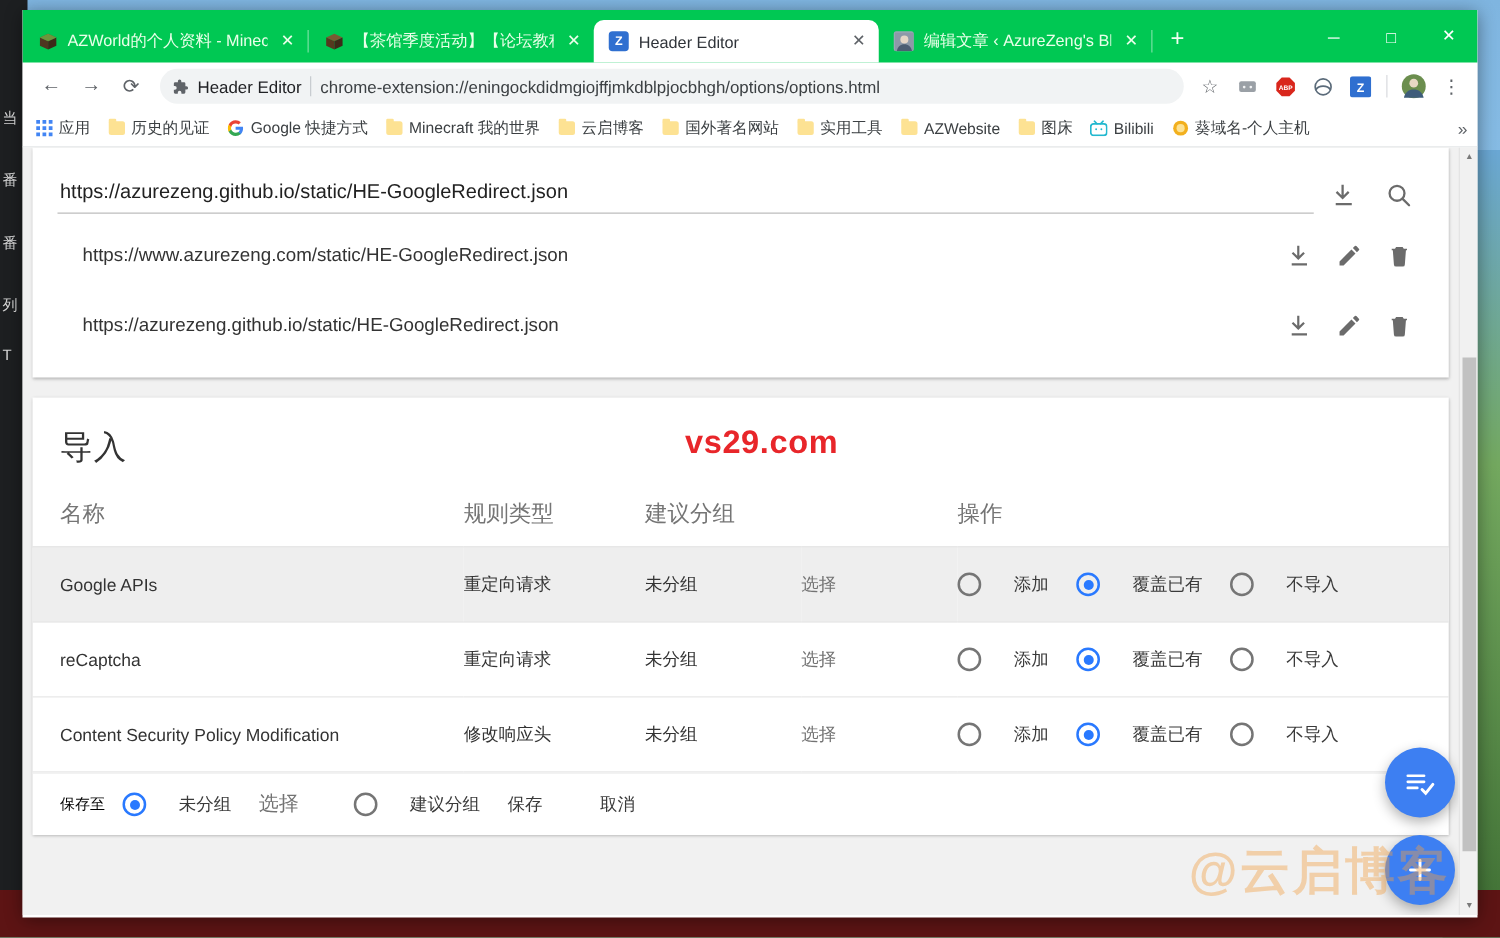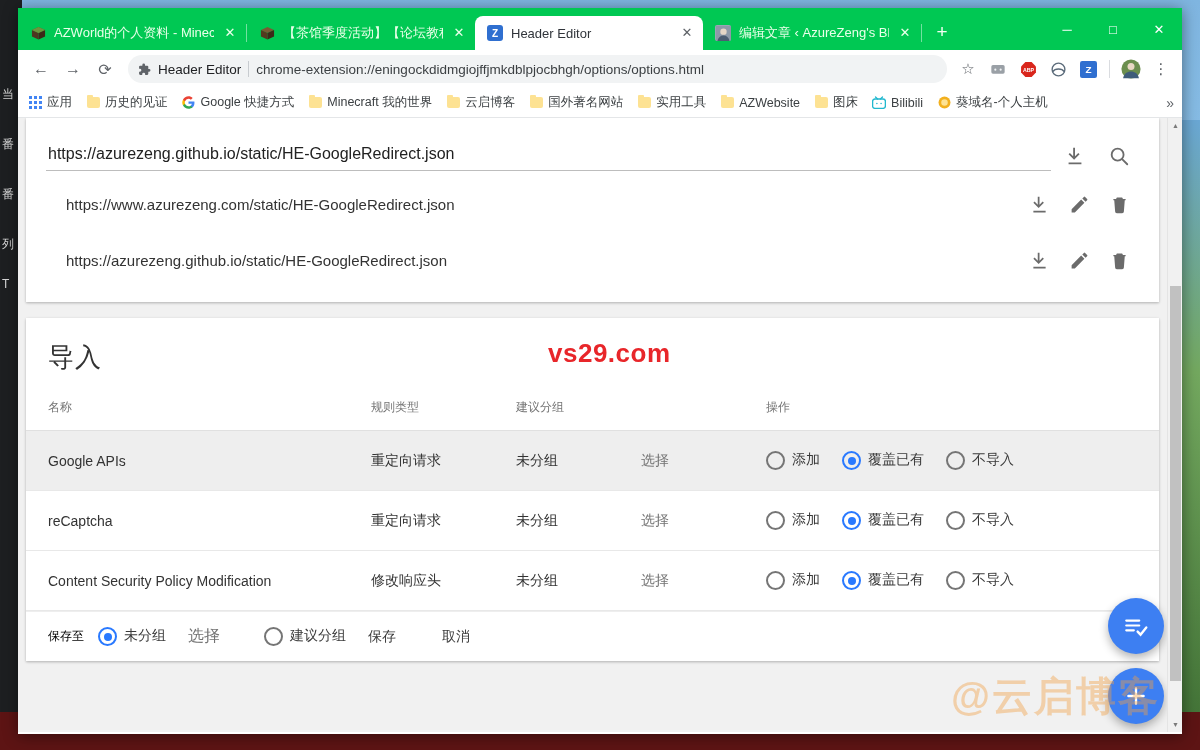--- a/index.html
+++ b/index.html
@@ -173,37 +173,37 @@
   .imp-header {
     display:flex; align-items:center; padding: 22px 22px 10px 22px; position: relative;
   }
   .imp-title { font-size: 26px; color: #333; font-weight: 400; letter-spacing: 1px;}
   .watermark-red {
     position:absolute; left: 522px; top: 20px;
     color:#e8262a; font-size: 26px; font-weight: 700; letter-spacing:.5px;
   }
   table.imp { width: 100%; border-collapse: collapse; }
   table.imp th {
-    text-align: left; font-weight: 400; font-size: 12px; color: #757575;
+    text-align: left; font-weight: 400; font-size: 18px; color: #757575;
     padding: 14px 0 14px 0; border-bottom: 1px solid #e0e0e0;
   }
   table.imp td {
     font-size: 14px; color: #333; padding: 20px 0 20px 0;
     border-bottom: 1px solid #e8e8e8; vertical-align: middle;
   }
   table.imp tr.shaded td { background: #eeeeee; }
   .c-name  { width: 345px; padding-left: 22px !important; }
   .c-type  { width: 145px; }
   .c-group { width: 125px; }
   .c-sel   { width: 125px; }
   .c-ops   { }
   .link { color: #737373; cursor: pointer; }
 
   .radio-group { display:flex; align-items:center; gap: 0; }
-  .radio-opt { display:flex; gap:7px; margin-right: 22px; cursor:pointer;}
+  .radio-opt { display:flex; align-items:center; gap:26px; margin-right: 22px; cursor:pointer;}
   .radio {
     width: 19px; height: 19px; border-radius: 50%; border: 2px solid #757575;
     flex: 0 0 19px; position: relative; background: transparent;
   }
   .radio.on { border-color: #2979ff; }
   .radio.on:after {
     content:''; position:absolute; left:3.5px; top:3.5px; width:8px; height:8px;
     border-radius:50%; background:#2979ff;
   }
   .radio-opt .rlabel { font-size: 14px; color: #3a3a3a; white-space: nowrap;}

